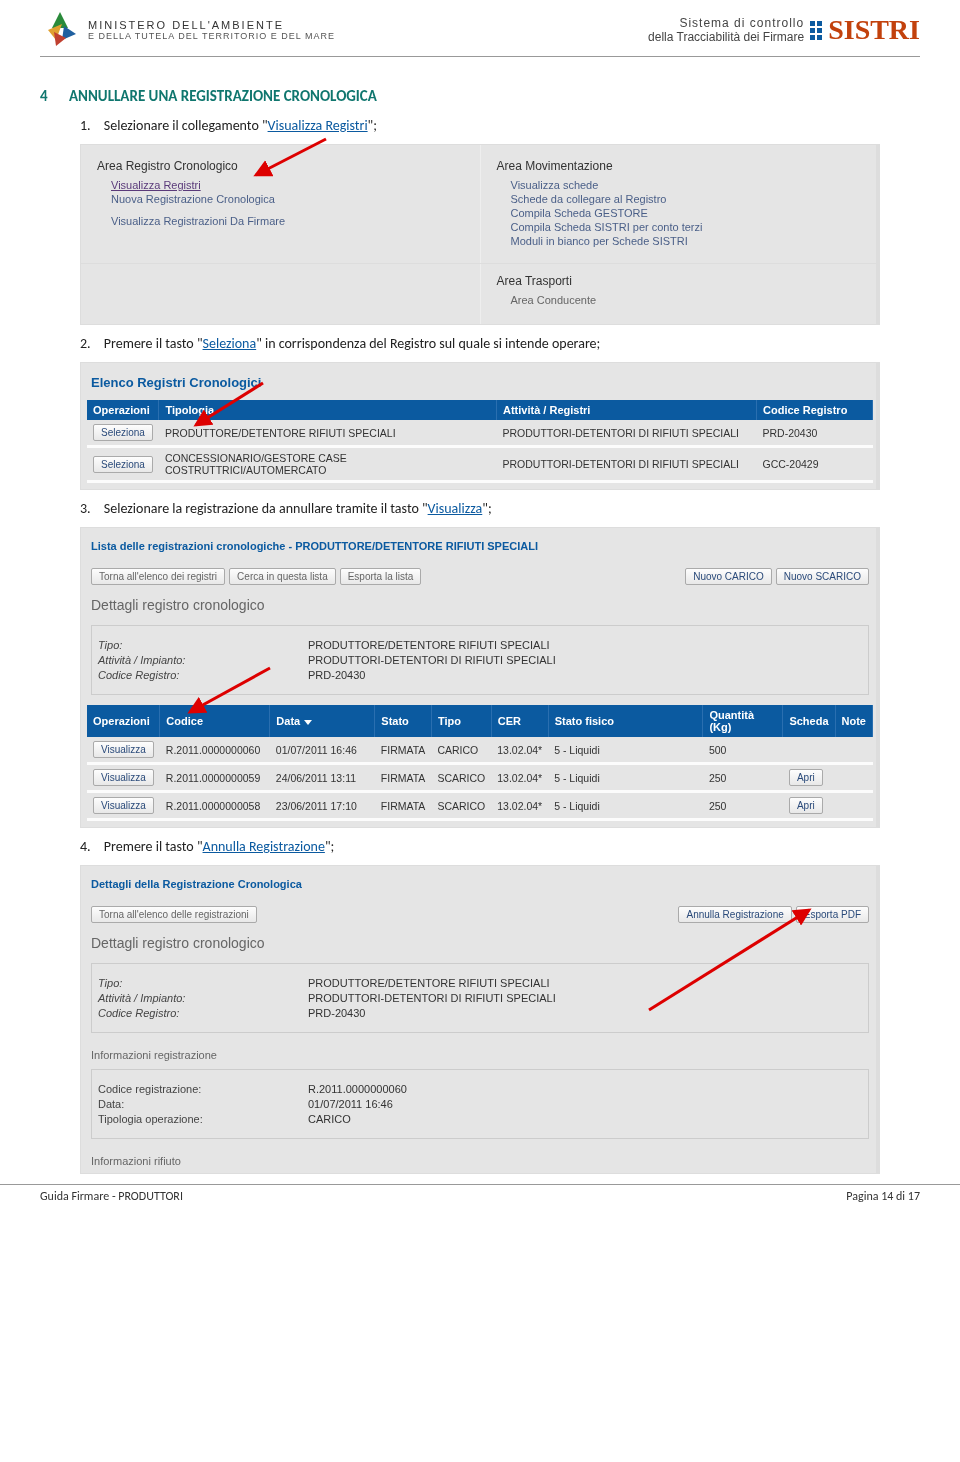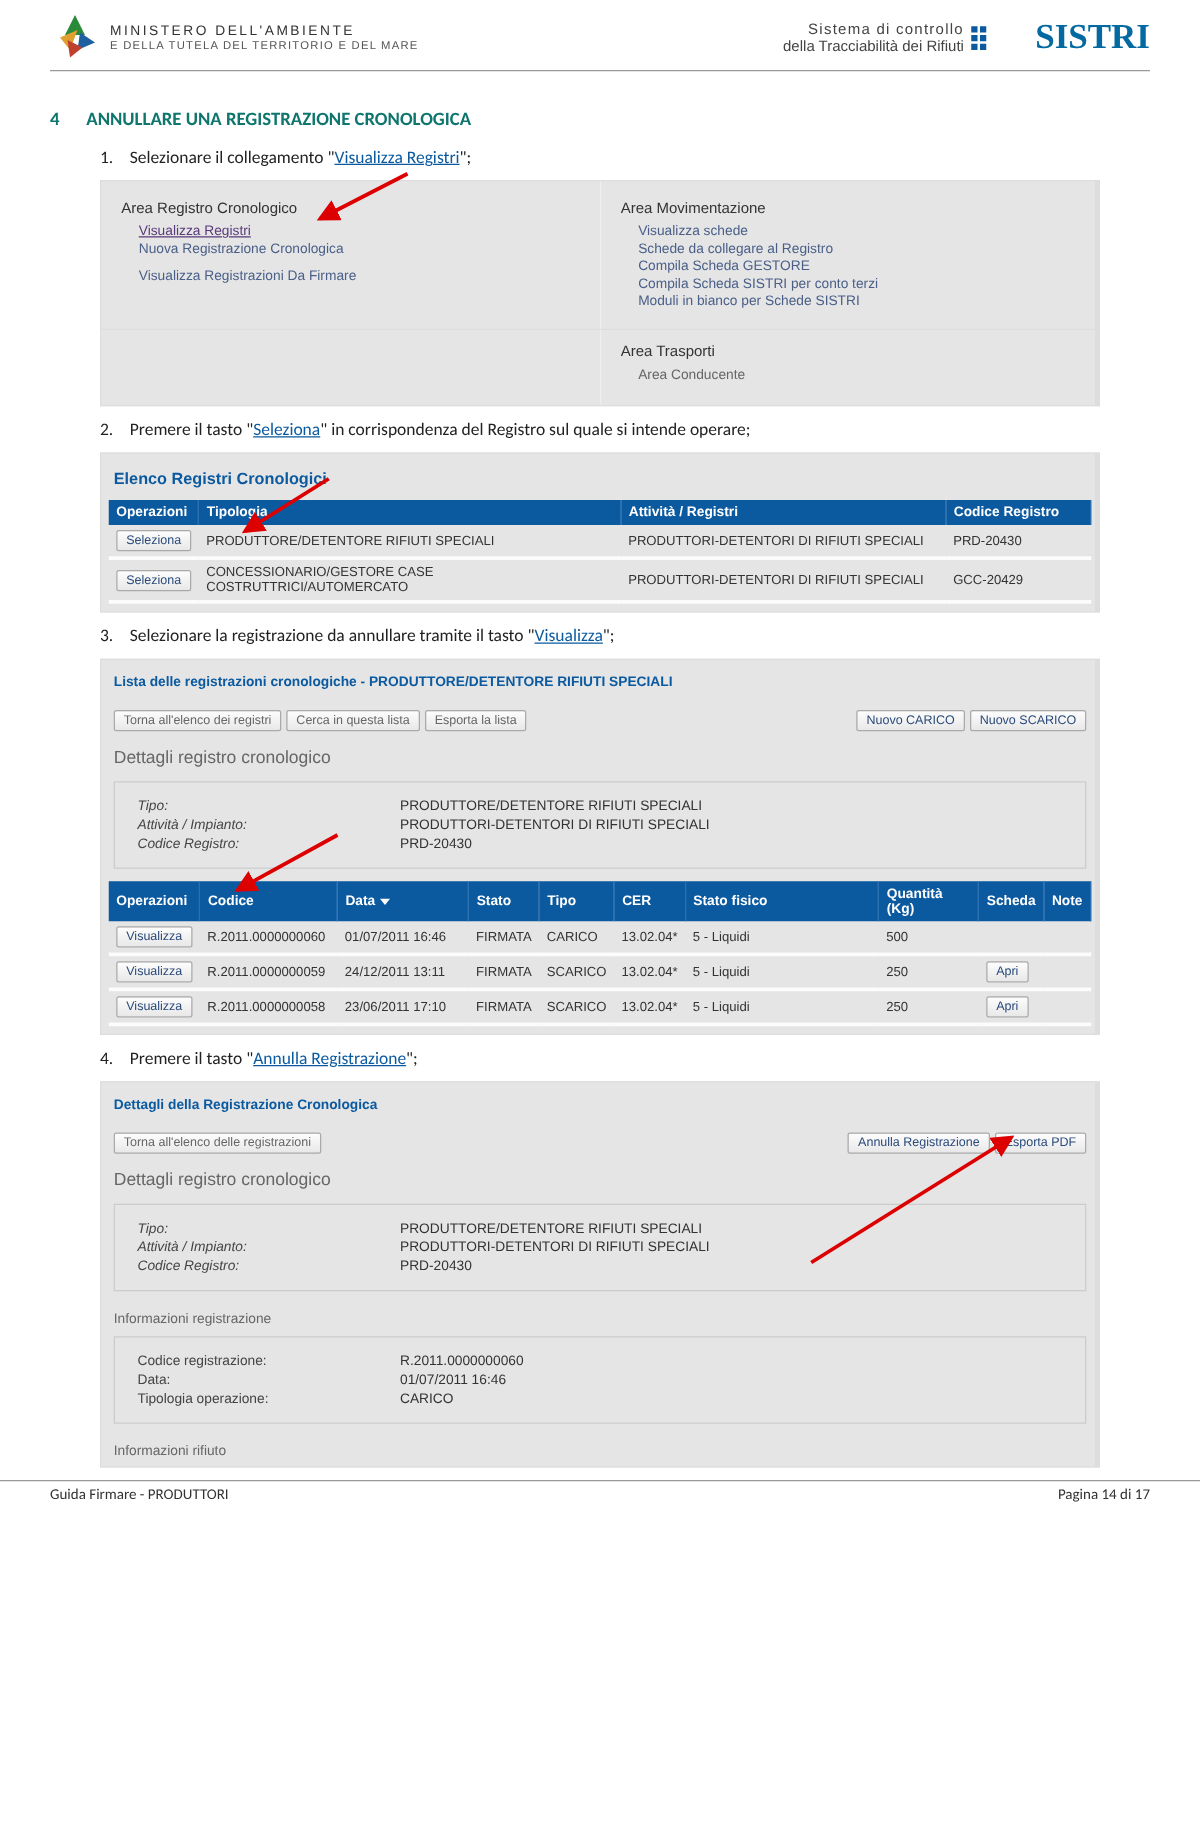--- a/index.html
+++ b/index.html
@@ -11,21 +11,21 @@
   .ministry { display: flex; align-items: center; gap: 8px; }
   .ministry-logo { width: 40px; height: 40px; }
   .ministry-text { font-size: 11px; letter-spacing: 2px; }
   .ministry-text .line2 { font-size: 9px; letter-spacing: 1px; color: #555; }
   .sistri-block { display: flex; align-items: center; gap: 6px; }
   .sistri-desc { font-size: 12px; text-align: right; color: #444; }
   .sistri-desc .l1 { letter-spacing: 1px; }
   .sistri-desc .l2 { letter-spacing: 0px; }
   .sistri-dots { display: grid; grid-template-columns: repeat(2, 5px); gap: 2px; }
   .sistri-dots span { width: 5px; height: 5px; background: #0b5aa0; }
-  .sistri-logo { font-family: Georgia, serif; font-size: 28px; font-weight: bold; color: #0369a1; margin-left: 33px; }
+  .sistri-logo { font-family: Georgia, serif; font-size: 28px; font-weight: bold; color: #c2410c; }
   
   
   .section-title { margin: 30px 0 12px; color: #0f766e; font-weight: bold; font-size: 15px; font-family: Calibri, Arial, sans-serif; }
   .section-title .num { margin-right: 18px; }
   
   .step { margin: 8px 0 10px 40px; font-family: Calibri, Arial, sans-serif; font-size: 14px; color: #222; }
   .step .num { margin-right: 10px; }
   .hyperlink { color: #0b5aa0; text-decoration: underline; }
   
   
@@ -47,21 +47,21 @@
   .tbl { width: 100%; border-collapse: collapse; font-size: 11px; }
   .tbl th { background: #0b5aa0; color: #fff; text-align: left; padding: 4px 6px; font-weight: bold; font-size: 11px; border-right: 1px solid #2a6fb0; }
   .tbl td { padding: 4px 6px; color: #333; border-bottom: 3px solid #fcfcfc; font-size: 10.5px; }
   .btn-sm { display: inline-block; border: 1px solid #aaa; background: linear-gradient(#fdfdfd,#e8e8e8); padding: 2px 7px; font-size: 10px; color: #2a4a7a; border-radius: 2px; cursor: pointer; }
   .btn-sm.gray { color: #666; }
   
   
   .panel3-toolbar { display: flex; justify-content: space-between; padding: 6px 4px; }
   .panel3-toolbar .left, .panel3-toolbar .right { display: flex; gap: 4px; }
   .panel3-subtitle { color: #666; font-size: 14px; padding: 6px 4px 10px; }
-  .details-box { border: 1px solid #ccc; margin: 2px 4px 10px; padding: 10px 18px; }
+  .details-box { border: 1px solid #ccc; margin: 2px 4px 10px; padding: 10px 6px; }
   .details-row { display: flex; margin: 3px 0; font-size: 11px; }
   .details-row .lbl { width: 210px; color: #444; font-style: italic; }
   .details-row .lbl.normal { font-style: normal; }
   .details-row .val { color: #333; }
   
   .sort-icon { display: inline-block; width: 0; height: 0; border-left: 4px solid transparent; border-right: 4px solid transparent; border-top: 5px solid #fff; margin-left: 4px; vertical-align: middle; }
   
   .section-label { color: #666; font-size: 11px; padding: 6px 4px; }
   
   
@@ -84,21 +84,21 @@
         <path d="M14 22 L26 28 L16 36 Z" fill="#c04030"></path>
       </svg>
       <div class="ministry-text">
         <div>MINISTERO DELL'AMBIENTE</div>
         <div class="line2">E DELLA TUTELA DEL TERRITORIO E DEL MARE</div>
       </div>
     </div>
     <div class="sistri-block">
       <div class="sistri-desc">
         <div class="l1">Sistema di controllo</div>
-        <div class="l2">della Tracciabilità dei Rifiuti</div>
+        <div class="l2">della Tracciabilità dei Firmare</div>
       </div>
       <div class="sistri-dots">
         <span></span>
           <span></span>
           <span></span>
           <span></span>
           <span></span>
           <span></span>
       </div>
       <div class="sistri-logo">SISTRI</div>
@@ -251,21 +251,21 @@
           <td>CARICO</td>
           <td>13.02.04*</td>
           <td>5 - Liquidi</td>
           <td>500</td>
           <td></td>
           <td></td>
         </tr>
         <tr>
           <td><span class="btn-sm">Visualizza</span></td>
           <td>R.2011.0000000059</td>
-          <td>24/12/2011 13:11</td>
+          <td>24/06/2011 13:11</td>
           <td>FIRMATA</td>
           <td>SCARICO</td>
           <td>13.02.04*</td>
           <td>5 - Liquidi</td>
           <td>250</td>
           <td><span class="btn-sm">Apri</span></td>
           <td></td>
         </tr>
         <tr>
           <td><span class="btn-sm">Visualizza</span></td>

